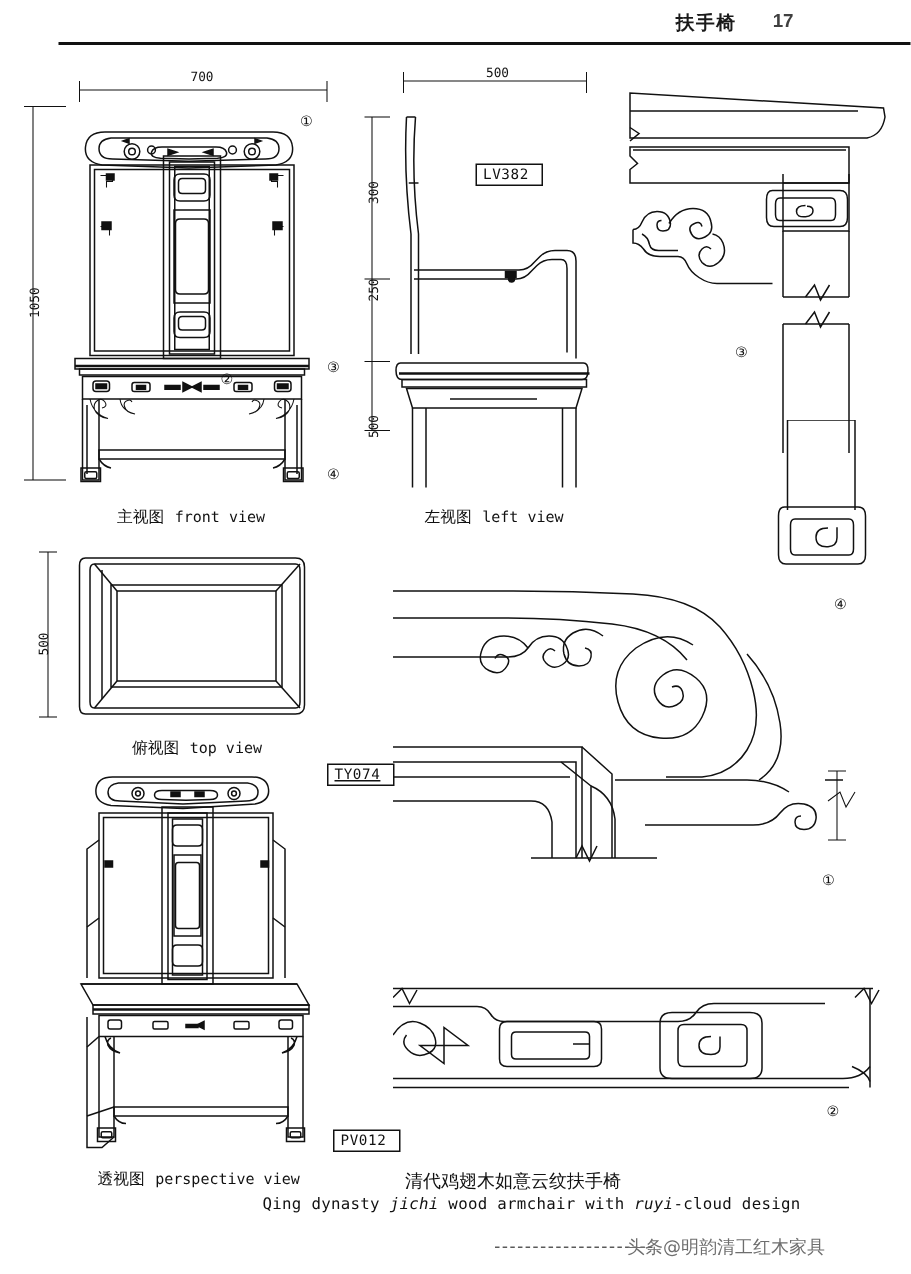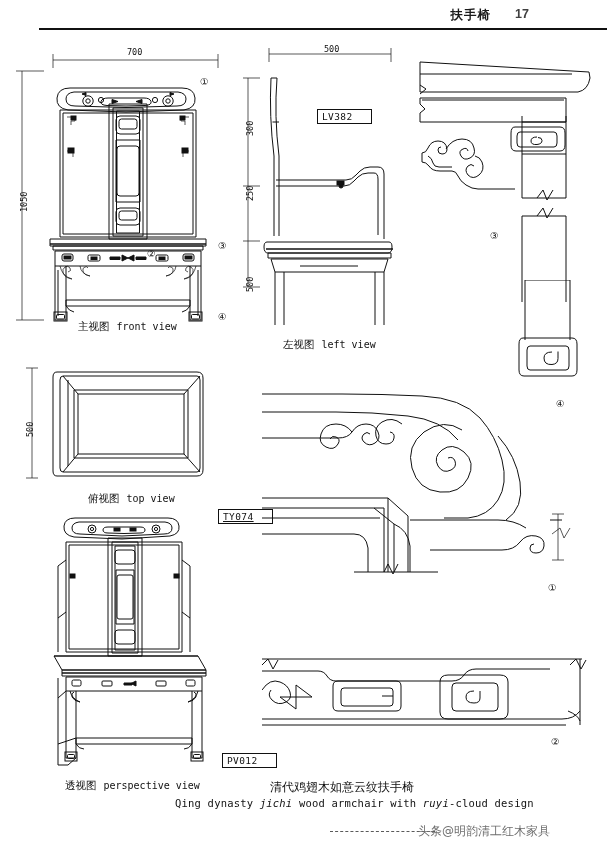--- a/index.html
+++ b/index.html
@@ -26,21 +26,21 @@
   .viewcap{position:absolute;white-space:nowrap;font-size:10.5px;color:#111;}
   .viewcap .cn{font-family:"DejaVu Sans",sans-serif;}
   .viewcap .en{font-family:"DejaVu Sans Mono","Liberation Mono",monospace;margin-left:7px;font-size:10px;}
 
   .dimtxt{position:absolute;font-family:"DejaVu Sans Mono","Liberation Mono",monospace;
      font-size:8.5px;color:#111;white-space:nowrap;}
   .dimtxt.vert{transform-origin:0 0;transform:rotate(-90deg);}
 
   .code{position:absolute;border:1.3px solid #111;background:#fff;
      font-family:"DejaVu Sans Mono","Liberation Mono",monospace;font-size:9.5px;
-     padding:1px 18px 1px 4px;letter-spacing:.4px;color:#111;line-height:11px;}
+     padding:1px 8px 1px 4px;letter-spacing:.4px;color:#111;line-height:11px;}
 
   .cnum{position:absolute;font-family:"DejaVu Sans",sans-serif;font-size:9.5px;color:#111;}
 
   
   .capcn{position:absolute;font-family:"DejaVu Sans",sans-serif;font-size:12px;color:#111;white-space:nowrap;}
   .capen{position:absolute;font-family:"DejaVu Sans Mono","Liberation Mono",monospace;font-size:10.5px;
      color:#111;white-space:nowrap;letter-spacing:.2px;}
   .capen i{font-style:italic;}
 
   
@@ -171,21 +171,21 @@
 
         <path d="M66 266 L190 266 L190 272 L66 272 Z"></path>
         <path d="M66 272 q3 5 8 6 M190 272 q-3 5 -8 6"></path>
       </g>
     </svg>
   </div>
 
   <div class="dimtxt" style="left:127px;top:47px;">700</div>
   <div class="dimtxt vert" style="left:19px;top:212px;">1050</div>
 
-  <div class="viewcap" style="left:78px;top:320px;">
+  <div class="viewcap" style="left:78px;top:338px;">
     <span class="cn">主视图</span><span class="en">front view</span>
   </div>
 
   <div class="cnum" style="left:200px;top:76px;">①</div>
   <div class="cnum" style="left:147px;top:248px;">②</div>
   <div class="cnum" style="left:218px;top:240px;">③</div>
   <div class="cnum" style="left:218px;top:311px;">④</div>
 
   <div style="position:absolute;left:238px;top:34px;width:180px;height:300px;">
     <svg width="180" height="300" viewBox="0 0 180 300">

